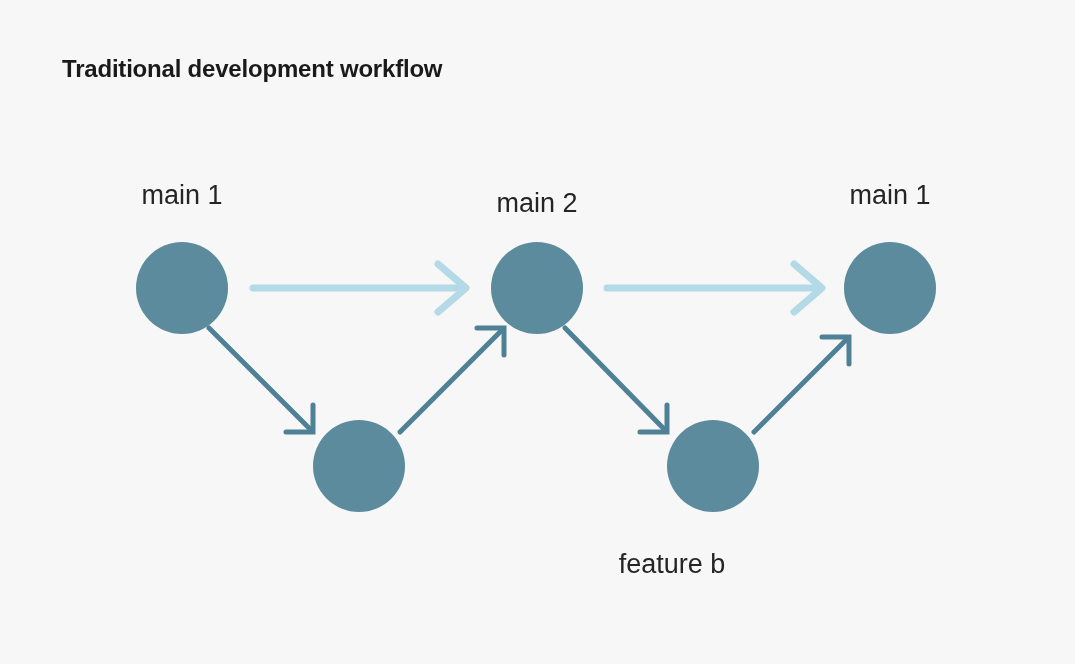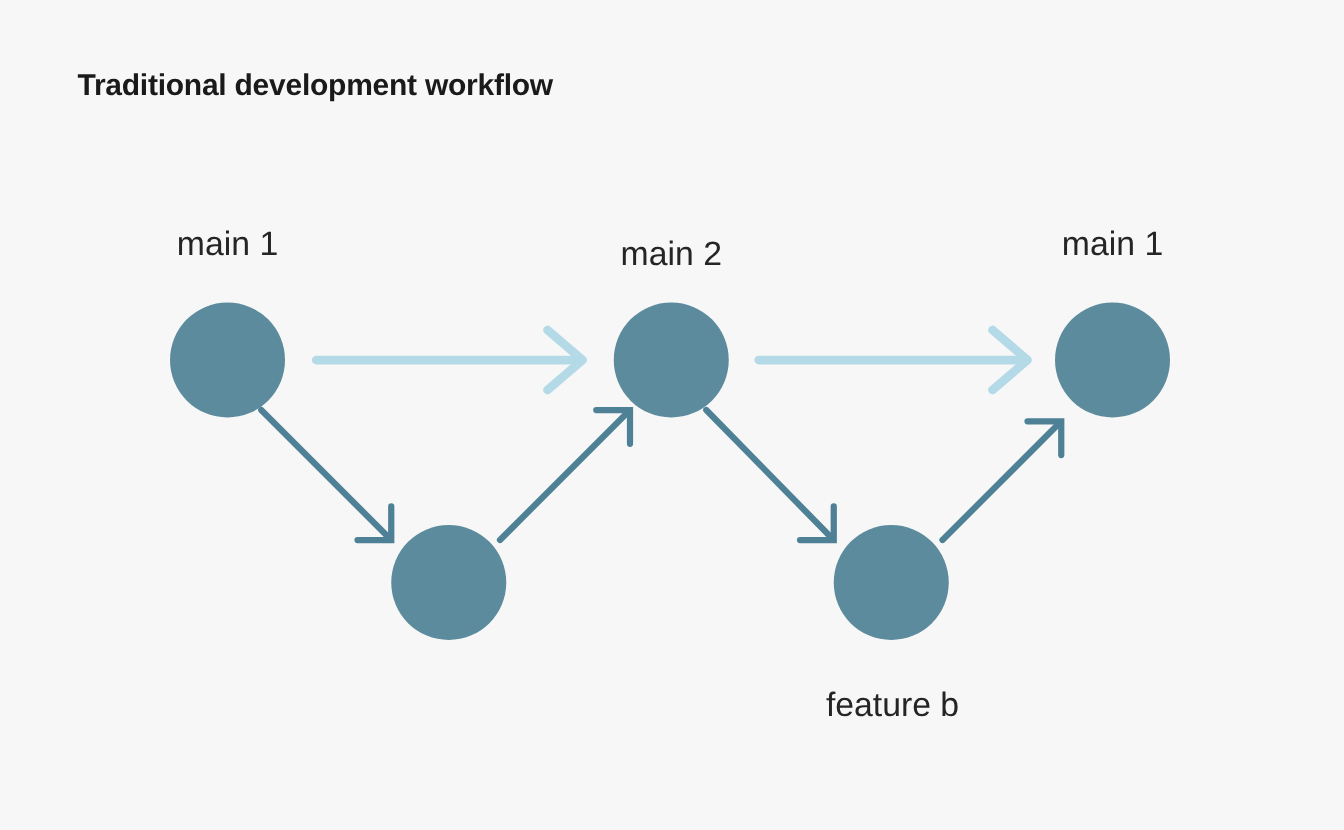--- a/index.html
+++ b/index.html
@@ -86,15 +86,15 @@
     <circle cx="182" cy="288" r="46" fill="#5b8b9c"></circle>
     <circle cx="537" cy="288" r="46" fill="#5b8b9c"></circle>
     <circle cx="890" cy="288" r="46" fill="#5b8b9c"></circle>
     <circle cx="359" cy="466" r="46" fill="#5b8b9c"></circle>
     <circle cx="713" cy="466" r="46" fill="#5b8b9c"></circle>
   </svg>
 
   <div class="node-label" style="left:182px; top:180px;">main 1</div>
   <div class="node-label" style="left:537px; top:188px;">main 2</div>
   <div class="node-label" style="left:890px; top:180px;">main 1</div>
-  <div class="node-label" style="left:714px; top:549px;">feature b</div>
+  <div class="node-label" style="left:672px; top:549px;">feature b</div>
 
 </div>
 
 </body></html>

